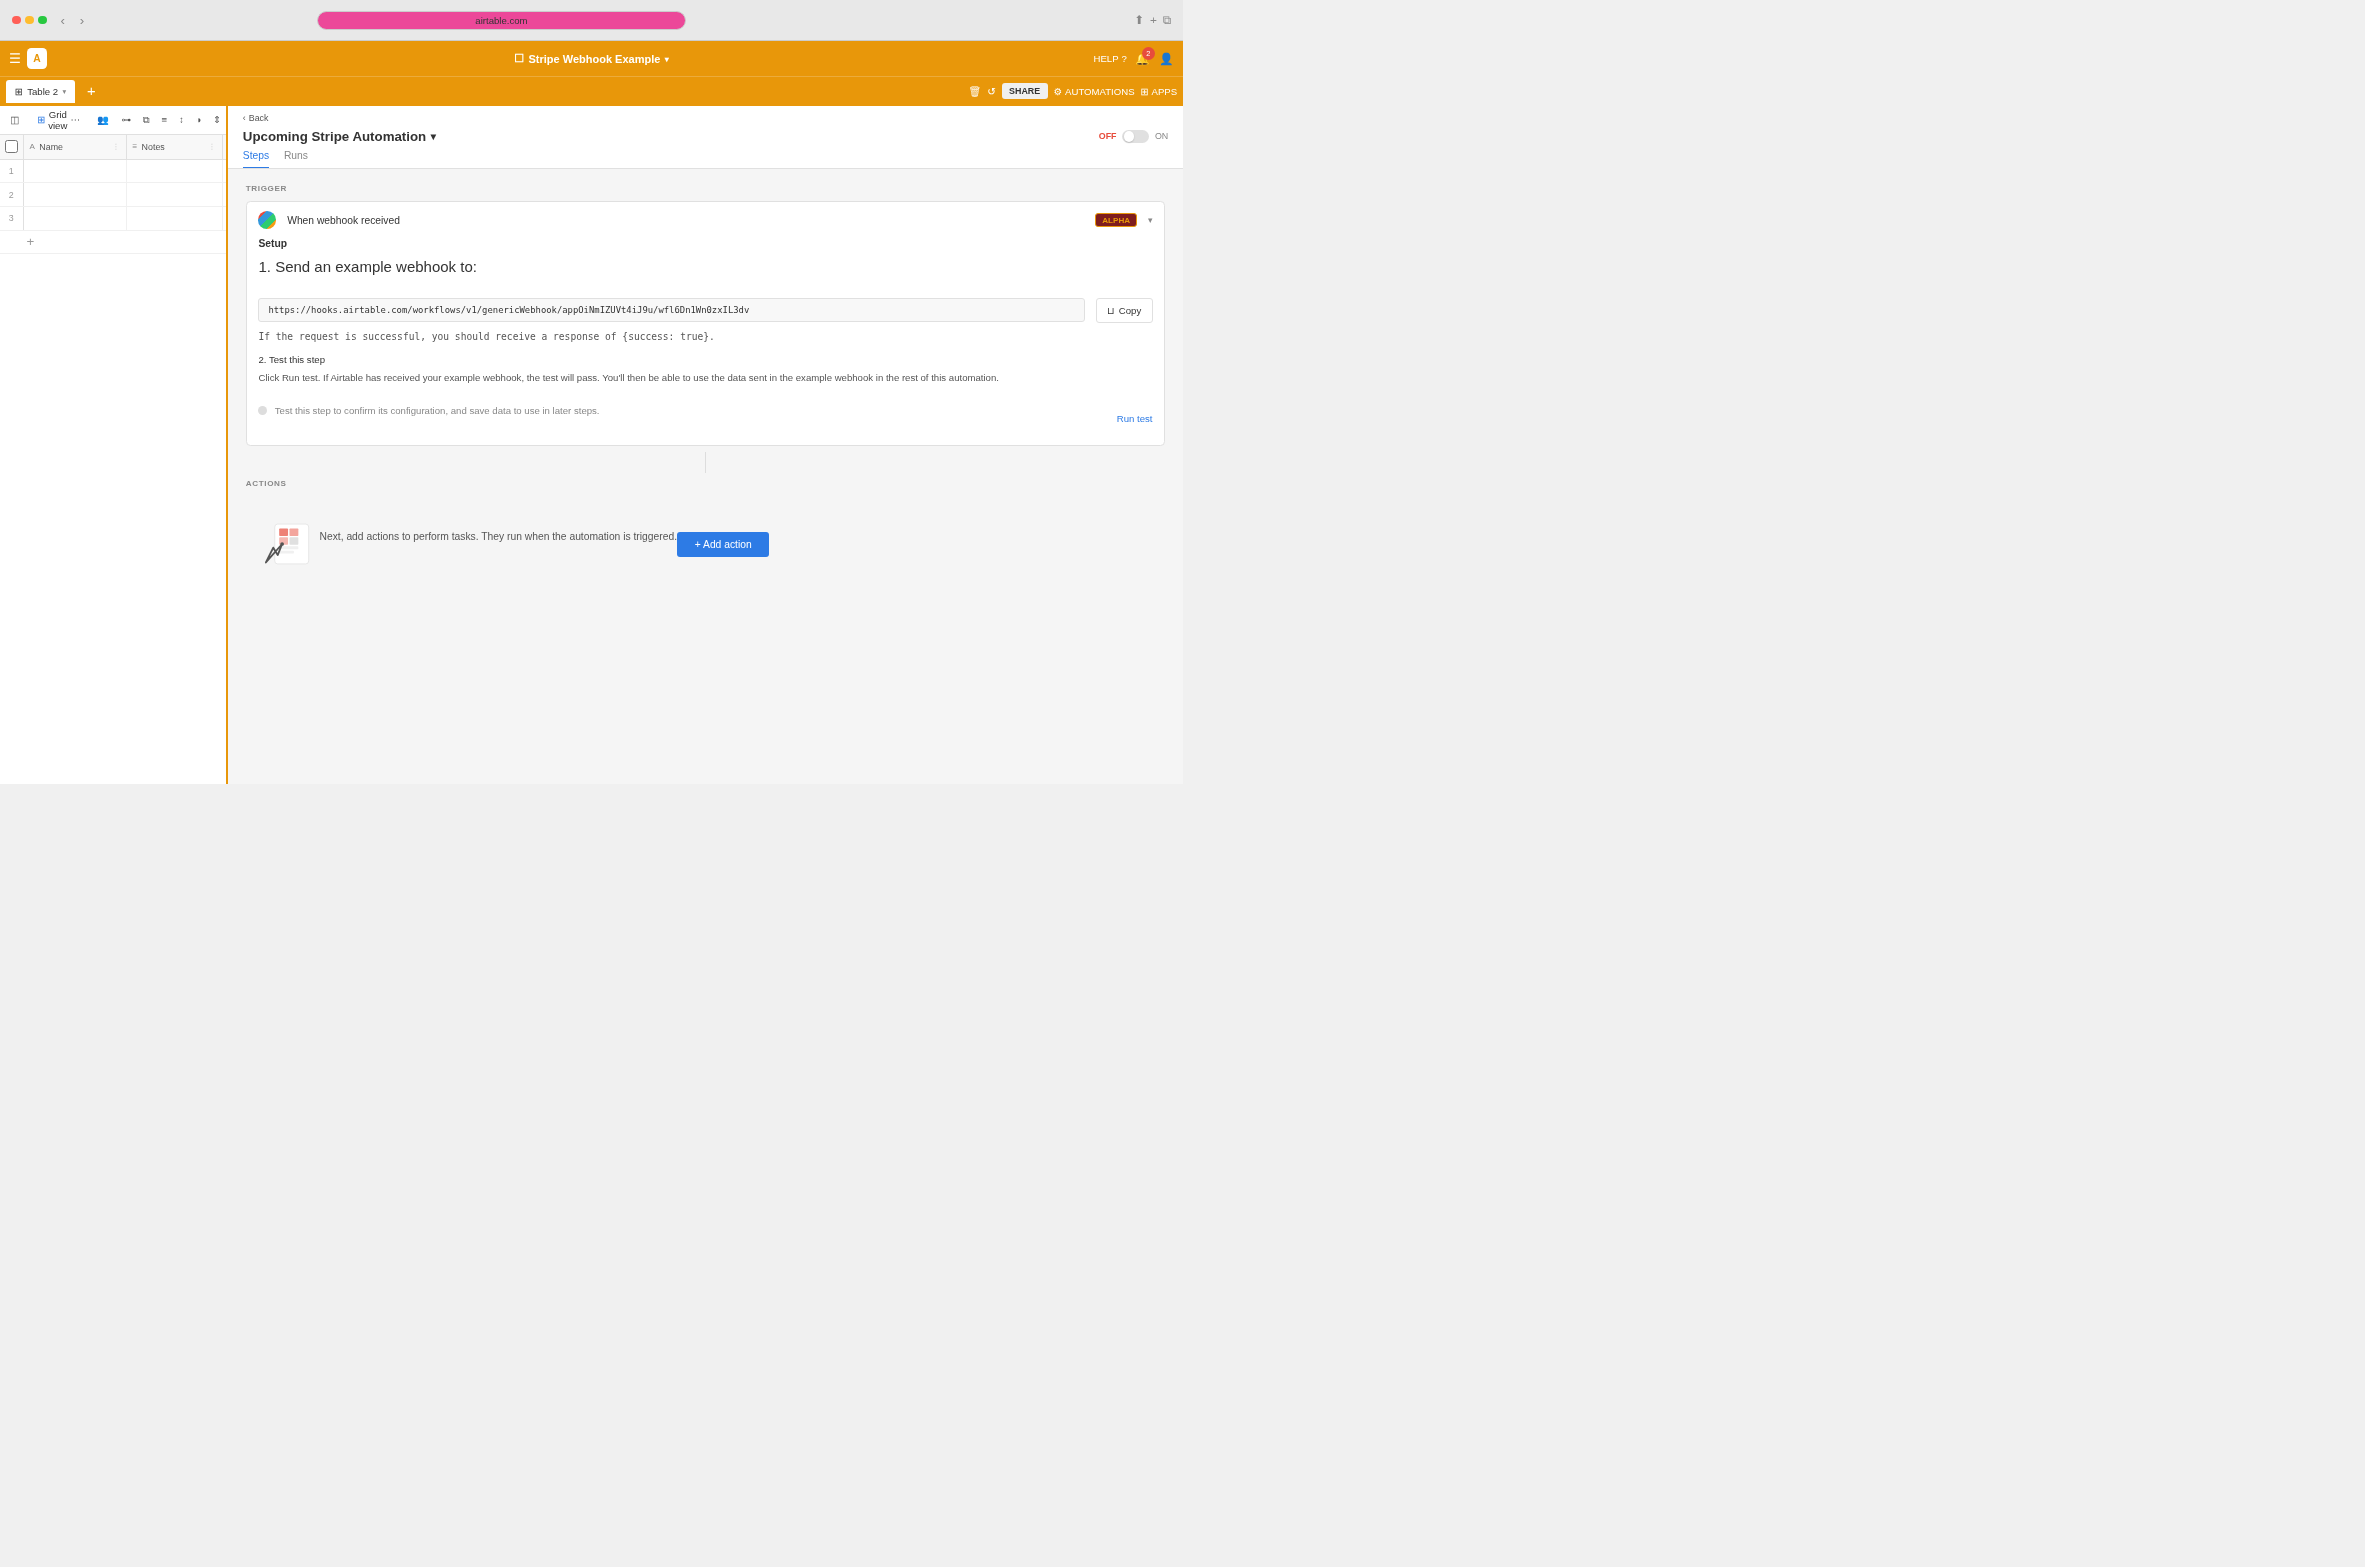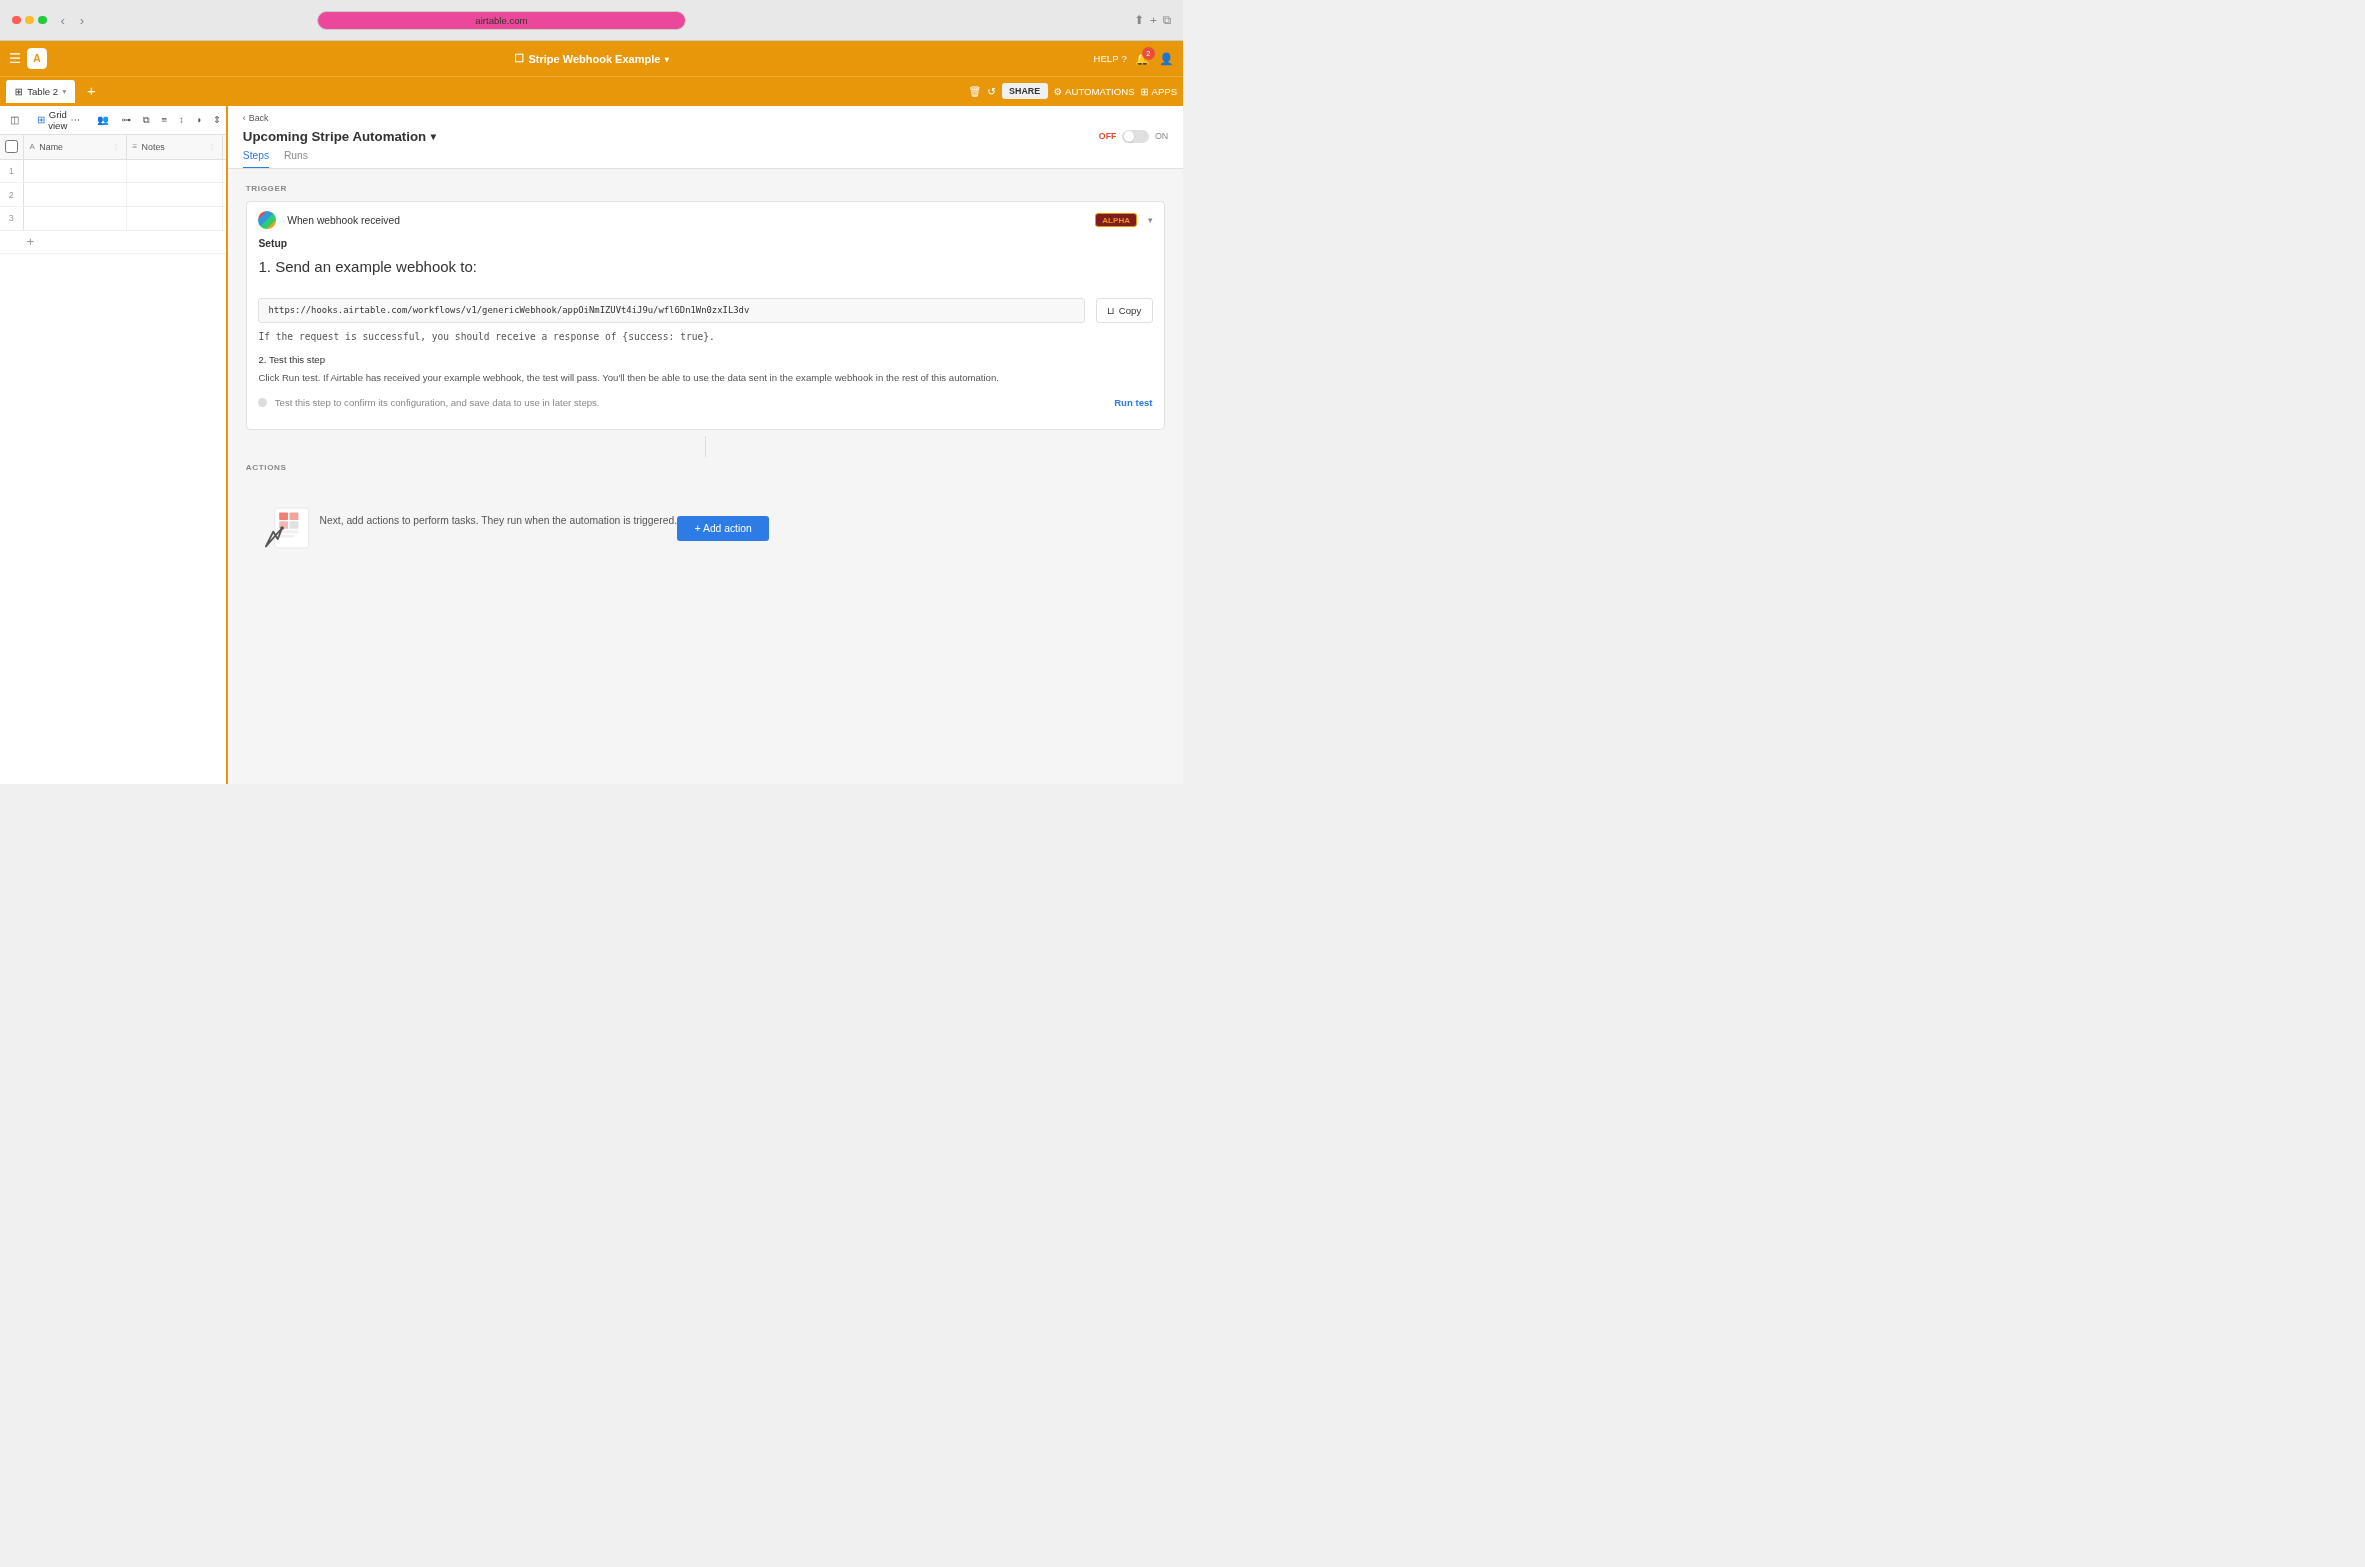--- a/index.html
+++ b/index.html
@@ -286,20 +286,21 @@
       font-weight: 600;
     }
     .trigger-chevron { color: #888; font-size: 8.9px; }
 
     .trigger-body { padding: 0 11.8px 11.8px; }
     .setup-title { font-size: 10.3px; font-weight: 600; color: #333; margin-bottom: 8.9px; }
     .setup-step { font-size: 15px; color: #333; margin-bottom: 23px; font-weight: 400; }
 
     .webhook-url-row {
       display: flex;
+      align-items: center;
       gap: 11px;
       margin-bottom: 8.9px;
     }
     .webhook-url-field {
       flex: 1;
       background: #f8f8f8;
       border: 0.7px solid #e0e0e0;
       border-radius: 3px;
       padding: 5.9px 8.9px;
       font-size: 8.9px;
@@ -334,21 +335,21 @@
     .test-description { font-size: 9.6px; color: #555; margin-bottom: 11.8px; line-height: 1.5; }
 
     .test-status-row {
       display: flex;
       align-items: center;
       gap: 7.4px;
       margin-bottom: 8.9px;
     }
     .status-dot { width: 8.9px; height: 8.9px; border-radius: 50%; background: #ddd; }
     .status-text { font-size: 9.6px; color: #888; flex: 1; }
-    .run-test-btn { background: none; border: none; color: #2d7be5; font-size: 9.6px; cursor: pointer; font-weight: 700; }
+    .run-test-btn { background: none; border: none; color: #2d7be5; font-size: 9.6px; cursor: pointer; font-weight: 400; margin-top: 16px; }
 
     .done-btn {
       background: white;
       border: 0.7px solid #ccc;
       border-radius: 3px;
       padding: 5.2px 14.8px;
       font-size: 9.6px;
       cursor: pointer;
       float: right;
     }

